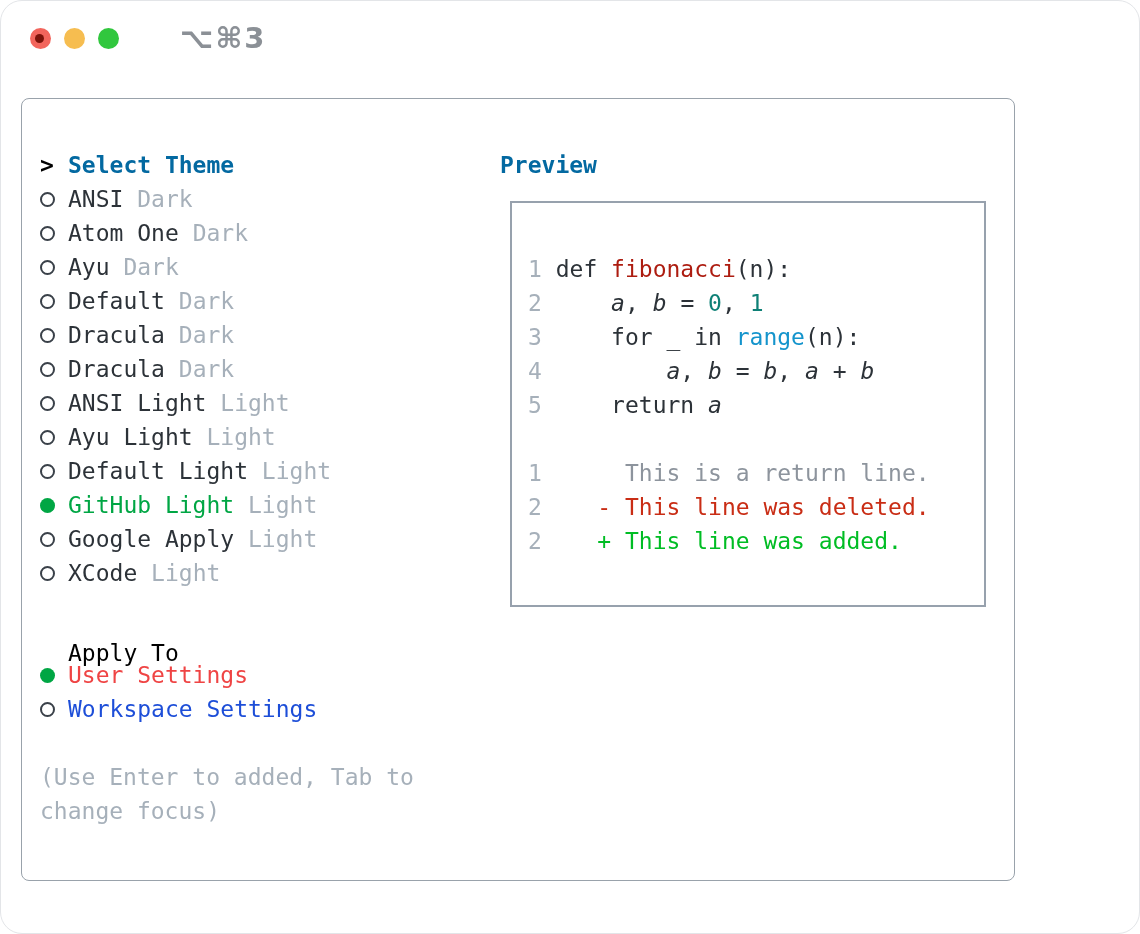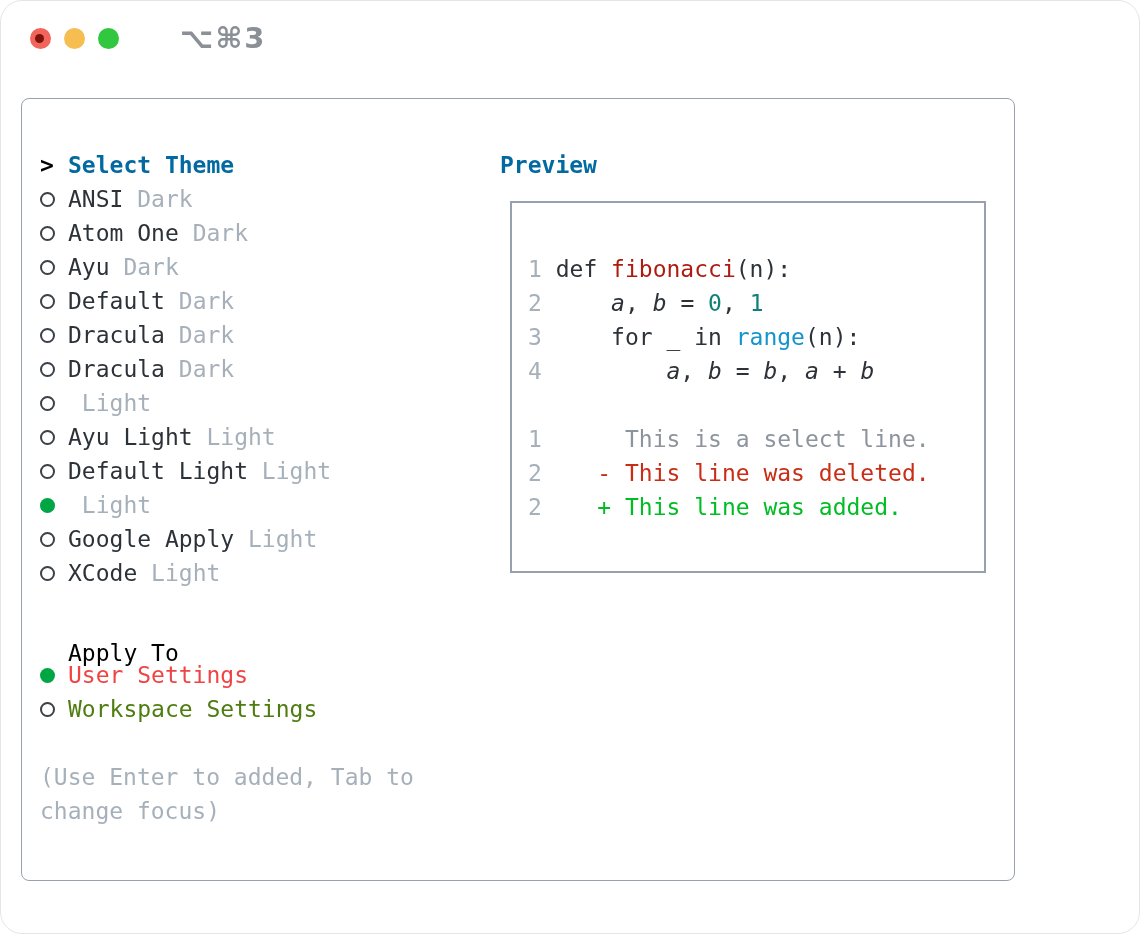--- a/index.html
+++ b/index.html
@@ -34,21 +34,21 @@
 
   .row { height:34px; display:flex; align-items:center; white-space:pre; }
   .marker { width:28px; flex:none; display:flex; align-items:center; }
   .cursor { font-weight:bold; color:#000; }
   .hdr { font-weight:bold; color:#0369a1; }
   .radio { width:15px; height:15px; box-sizing:border-box; border:2px solid #3a4149; border-radius:50%; }
   .radio.selected { border:none; background:#00a644; }
   .theme-name { color:#2c3238; }
   .theme-name.selected { color:#00a644; }
   .variant { color:#a6b0ba; }
-  .opt-label { color:#4d7c0f; }
+  .opt-label { color:#1d4ed8; }
   .opt-label.selected { color:#ef4444; }
   .section-label { color:#000;margin-top:24px; }
   .spacer { height:34px; }
   .hint { margin-top:34px; color:#a6b0ba; white-space:normal; width:460px; }
 
   
   .preview-box {
     margin-left:10px; margin-top:19px; box-sizing:border-box;
     border:2px solid #97a1ad; background:#fff;
     padding:49px 4px 47px 16px;
@@ -84,24 +84,24 @@
         <span class="hdr">Select Theme</span>
       </div>
 
       <div id="theme-list">
           <div class="row"><span class="marker"><span class="radio"></span></span><span class="theme-name">ANSI</span><span class="variant"> Dark</span></div>
           <div class="row"><span class="marker"><span class="radio"></span></span><span class="theme-name">Atom One</span><span class="variant"> Dark</span></div>
           <div class="row"><span class="marker"><span class="radio"></span></span><span class="theme-name">Ayu</span><span class="variant"> Dark</span></div>
           <div class="row"><span class="marker"><span class="radio"></span></span><span class="theme-name">Default</span><span class="variant"> Dark</span></div>
           <div class="row"><span class="marker"><span class="radio"></span></span><span class="theme-name">Dracula</span><span class="variant"> Dark</span></div>
           <div class="row"><span class="marker"><span class="radio"></span></span><span class="theme-name">Dracula</span><span class="variant"> Dark</span></div>
-          <div class="row"><span class="marker"><span class="radio"></span></span><span class="variant"> Light</span></div>
+          <div class="row"><span class="marker"><span class="radio"></span></span><span class="theme-name">ANSI Light</span><span class="variant"> Light</span></div>
           <div class="row"><span class="marker"><span class="radio"></span></span><span class="theme-name">Ayu Light</span><span class="variant"> Light</span></div>
           <div class="row"><span class="marker"><span class="radio"></span></span><span class="theme-name">Default Light</span><span class="variant"> Light</span></div>
-          <div class="row"><span class="marker"><span class="radio selected"></span></span><span class="variant"> Light</span></div>
+          <div class="row"><span class="marker"><span class="radio selected"></span></span><span class="theme-name selected">GitHub Light</span><span class="variant"> Light</span></div>
           <div class="row"><span class="marker"><span class="radio"></span></span><span class="theme-name">Google Apply</span><span class="variant"> Light</span></div>
           <div class="row"><span class="marker"><span class="radio"></span></span><span class="theme-name">XCode</span><span class="variant"> Light</span></div>
         </div>
 
       <div class="spacer"></div>
 
       <div class="row">
         <span class="marker"></span>
         <span class="section-label">Apply To</span>
       </div>
@@ -118,24 +118,25 @@
       <div class="row">
         <span class="hdr">Preview</span>
       </div>
 
       <div class="preview-box">
         <div id="code-block">
             <div class="pline"><span class="ln">1</span> <span class="tk-plain">def </span><span class="tk-function">fibonacci</span><span class="tk-plain">(n):</span></div>
             <div class="pline"><span class="ln">2</span> <span class="tk-plain">    </span><span class="tk-variable">a</span><span class="tk-plain">, </span><span class="tk-variable">b</span><span class="tk-plain"> = </span><span class="tk-number">0</span><span class="tk-plain">, </span><span class="tk-number">1</span></div>
             <div class="pline"><span class="ln">3</span> <span class="tk-plain">    for _ in </span><span class="tk-builtin">range</span><span class="tk-plain">(n):</span></div>
             <div class="pline"><span class="ln">4</span> <span class="tk-plain">        </span><span class="tk-variable">a</span><span class="tk-plain">, </span><span class="tk-variable">b</span><span class="tk-plain"> = </span><span class="tk-variable">b</span><span class="tk-plain">, </span><span class="tk-variable">a</span><span class="tk-plain"> + </span><span class="tk-variable">b</span></div>
+            <div class="pline"><span class="ln">5</span> <span class="tk-plain">    return </span><span class="tk-variable">a</span></div>
           </div>
         <div class="spacer"></div>
         <div id="diff-block">
-            <div class="pline"><span class="ln">1</span> <span class="tk-context">     This is a select line.</span></div>
+            <div class="pline"><span class="ln">1</span> <span class="tk-context">     This is a return line.</span></div>
             <div class="pline"><span class="ln">2</span> <span class="tk-deleted">   - This line was deleted.</span></div>
             <div class="pline"><span class="ln">2</span> <span class="tk-added">   + This line was added.</span></div>
           </div>
       </div>
     </div>
 
   </div>
 </div>
 
 </body></html>

